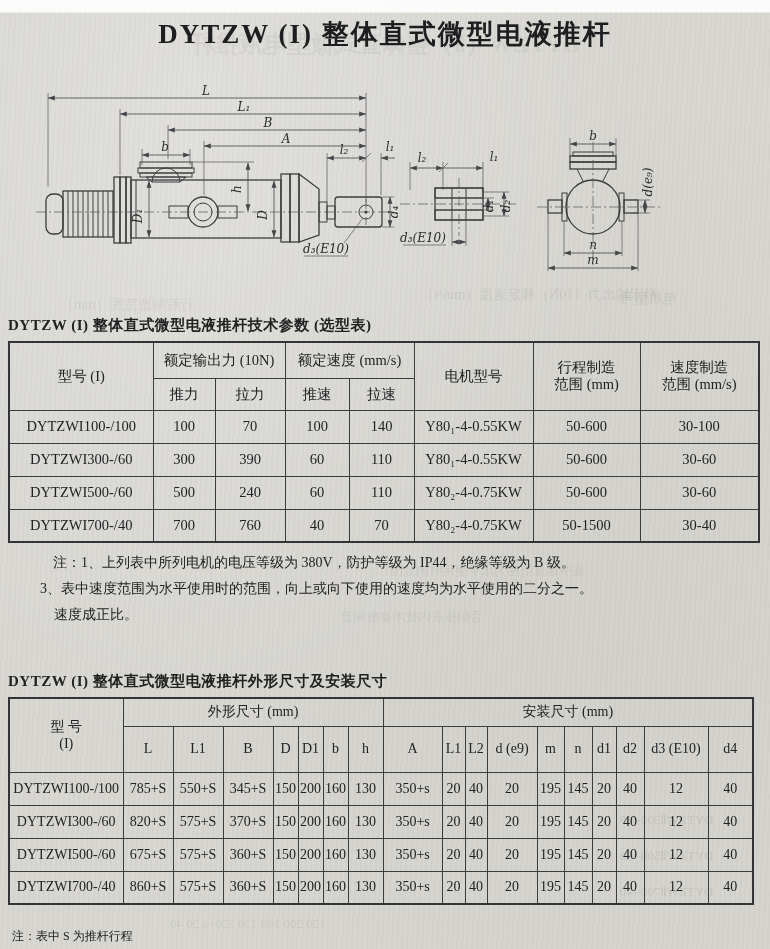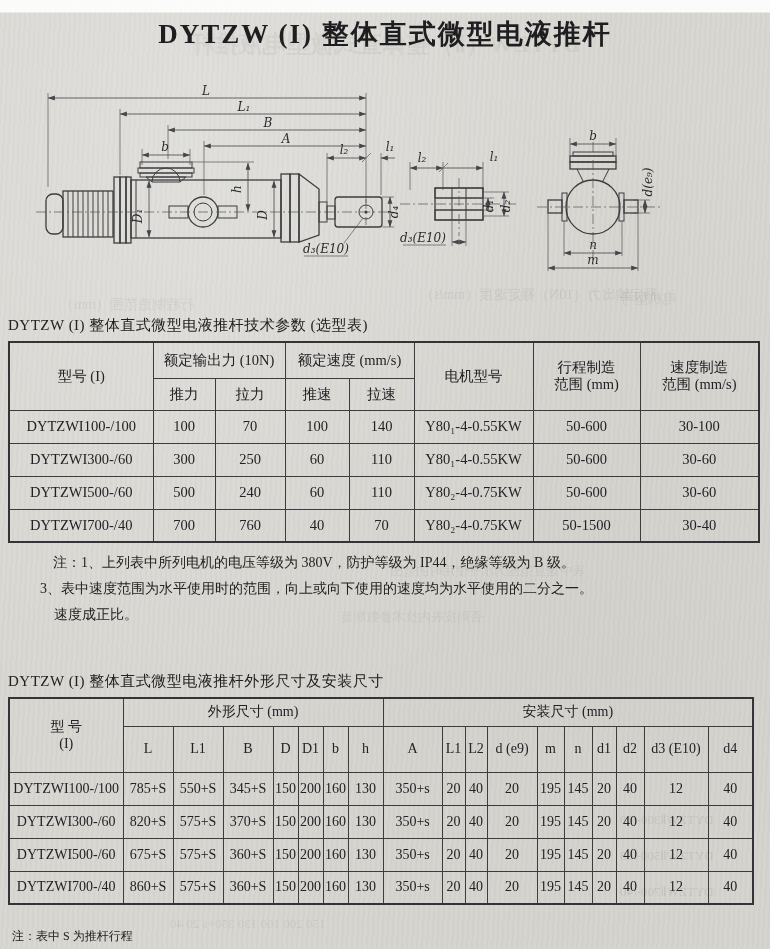--- a/index.html
+++ b/index.html
@@ -36,21 +36,21 @@
   #drw-detail{left:398px;top:148px;}
   #drw-end{left:533px;top:116px;}
   svg{overflow:visible;}
   svg .ol{fill:none;stroke:#3c3c3e;stroke-width:1.3;}
   svg .ol2{fill:none;stroke:#3c3c3e;stroke-width:1;}
   svg .dim{stroke:#45454a;stroke-width:.8;fill:none;}
   svg .ext{stroke:#56565a;stroke-width:.7;fill:none;}
   svg .cl{stroke:#55555a;stroke-width:.7;fill:none;stroke-dasharray:10 3 2 3;}
   svg text{font-family:"DejaVu Serif","Liberation Serif",serif;font-style:italic;font-size:12px;fill:#2b2b2e;}
   
-  .sec-heading{position:absolute;left:8px;font-size:15px;color:#222;letter-spacing:.5px;}
+  .sec-heading{position:absolute;left:8px;font-size:15px;color:#222;letter-spacing:.5px;font-weight:bold;}
   #t1-heading{top:316px;}
   #t2-heading{top:672px;}
   
   table{position:absolute;border-collapse:collapse;table-layout:fixed;
         font-size:14.5px;color:#222226;background:transparent;}
   th,td{border:1px solid #3b3b40;text-align:center;vertical-align:middle;
         font-weight:normal;padding:0;overflow:hidden;white-space:nowrap;}
   table{border:2px solid #333338;}
   #table1{left:8px;top:341px;width:750px;}
   #table1 thead tr:first-child{height:36px;}
@@ -323,21 +323,21 @@
         <td>70</td>
         <td>100</td>
         <td>140</td>
         <td>Y80₁-4-0.55KW</td>
         <td>50-600</td>
         <td>30-100</td>
       </tr>
         <tr>
         <td>DYTZWI300-/60</td>
         <td>300</td>
-        <td>250</td>
+        <td>390</td>
         <td>60</td>
         <td>110</td>
         <td>Y80₁-4-0.55KW</td>
         <td>50-600</td>
         <td>30-60</td>
       </tr>
         <tr>
         <td>DYTZWI500-/60</td>
         <td>500</td>
         <td>240</td>

